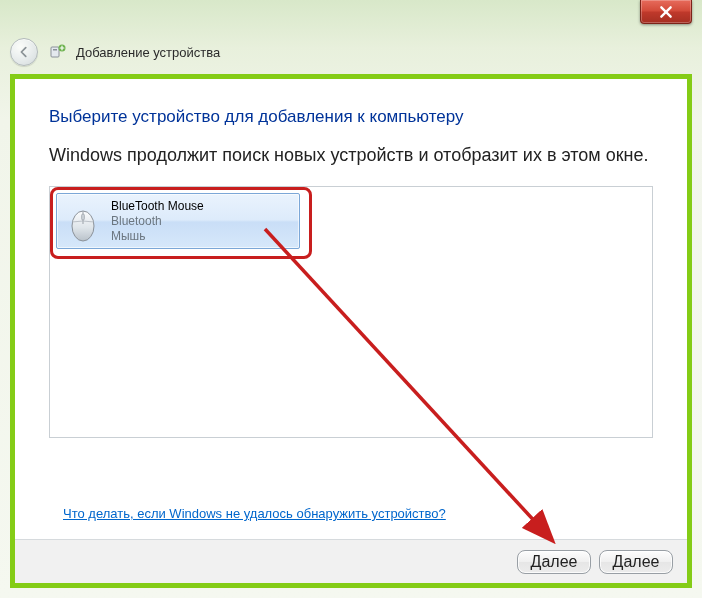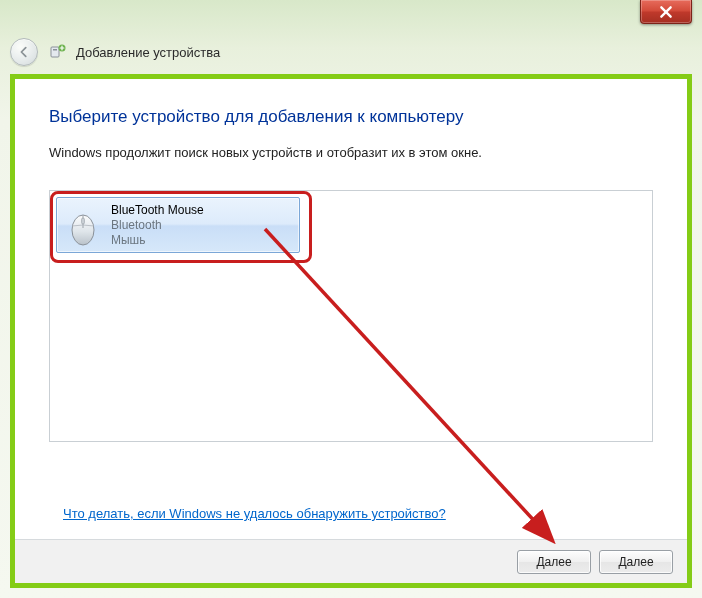--- a/index.html
+++ b/index.html
@@ -83,22 +83,22 @@
     padding: 28px 34px 0 34px;
   }
   .heading {
     color: #003399;
     font-size: 17px;
     font-weight: 400;
     margin-bottom: 18px;
   }
   .sub {
     color: #222;
-    font-size: 13px;
-    margin-bottom: 30px;
+    font-size: 18px;
+    margin-bottom: 20px;
   }
 
   .device-list {
     border: 1px solid #c9cfd4;
     height: 252px;
     position: relative;
     padding: 6px;
   }
   .device-item {
     width: 244px;
@@ -150,25 +150,25 @@
     align-items: center;
     justify-content: flex-end;
     gap: 8px;
     padding-right: 14px;
   }
   .btn {
     min-width: 74px;
     height: 24px;
     padding: 0 12px;
     font-family: inherit;
-    font-size: 12px;
+    font-size: 16px;
     color: #222;
     background: linear-gradient(to bottom, #fdfdfd 0%, #f0f0f0 48%, #e6e6e6 52%, #ececec 100%);
     border: 1px solid #999fa5;
-    border-radius: 3px;
+    border-radius: 8px;
     box-shadow: inset 0 0 0 1px rgba(255,255,255,0.8);
     cursor: pointer;
   }
 
   
   .arrow-svg {
     position: absolute;
     left: 0; top: 0;
     width: 100%; height: 100%;
     pointer-events: none;

